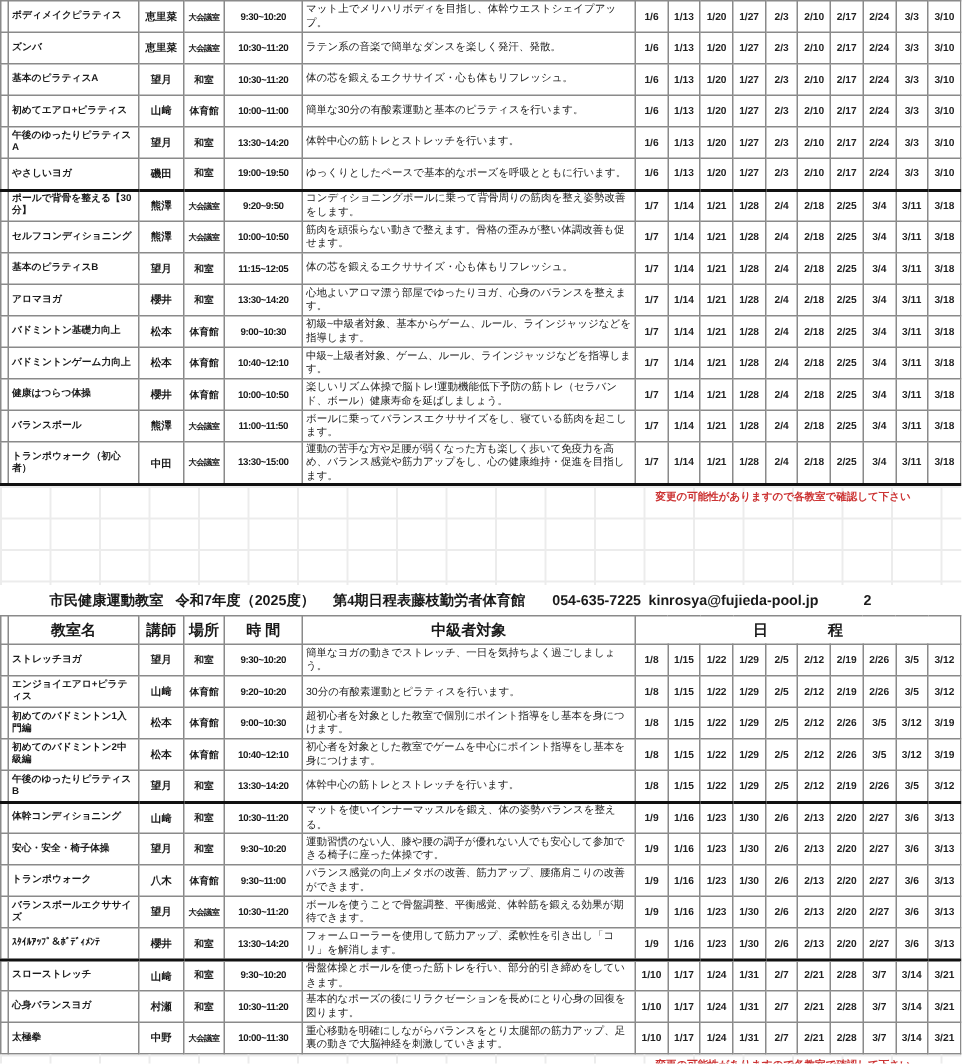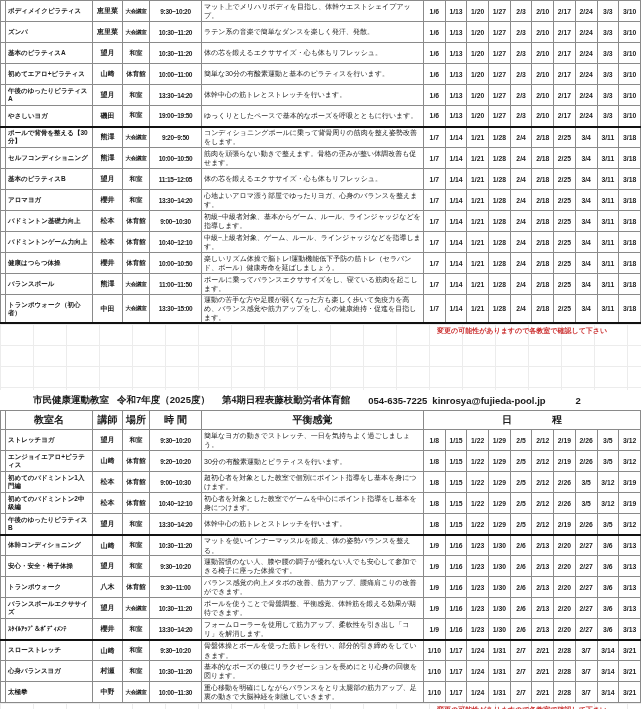--- a/index.html
+++ b/index.html
@@ -375,21 +375,21 @@
         <col>
         <col>
     </colgroup>
     <thead>
       <tr class="head">
         <td class="sliver"></td>
         <td>教室名</td>
         <td>講師</td>
         <td>場所</td>
         <td>時 間</td>
-        <td>平衡感覚</td>
+        <td>中級者対象</td>
         <td colspan="10" class="c-sched">日　　　　程</td>
       </tr>
     </thead>
     <tbody id="bottom-tbody">
         <tr class="row">
     <td class="sliver"></td>
     <td class="c-name">ストレッチヨガ</td>
     <td class="c-inst">望月</td>
     <td class="c-place">和室</td>
     <td class="c-time">9:30~10:20</td>

